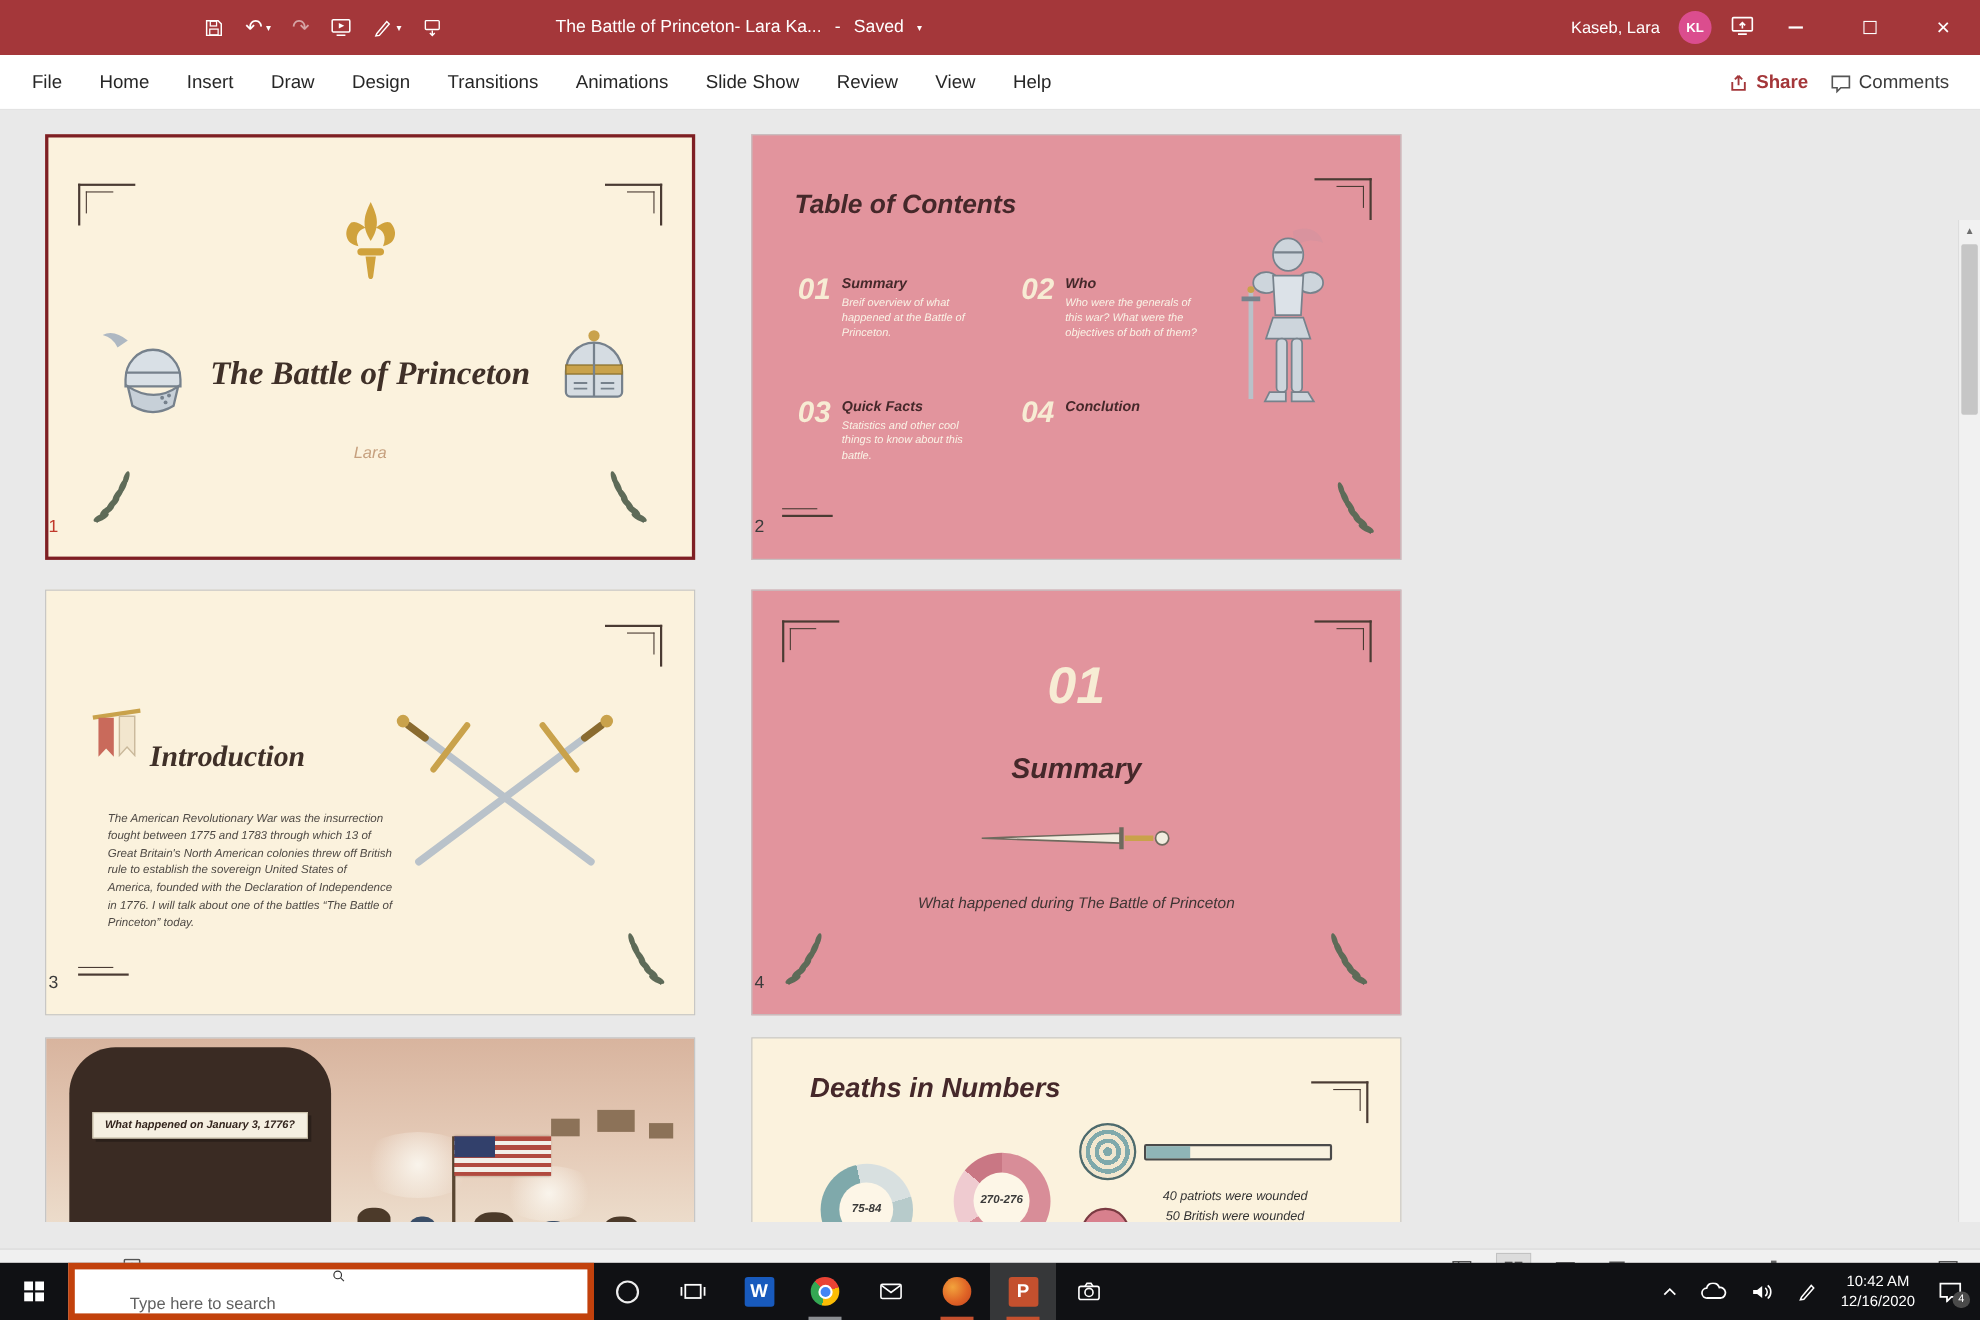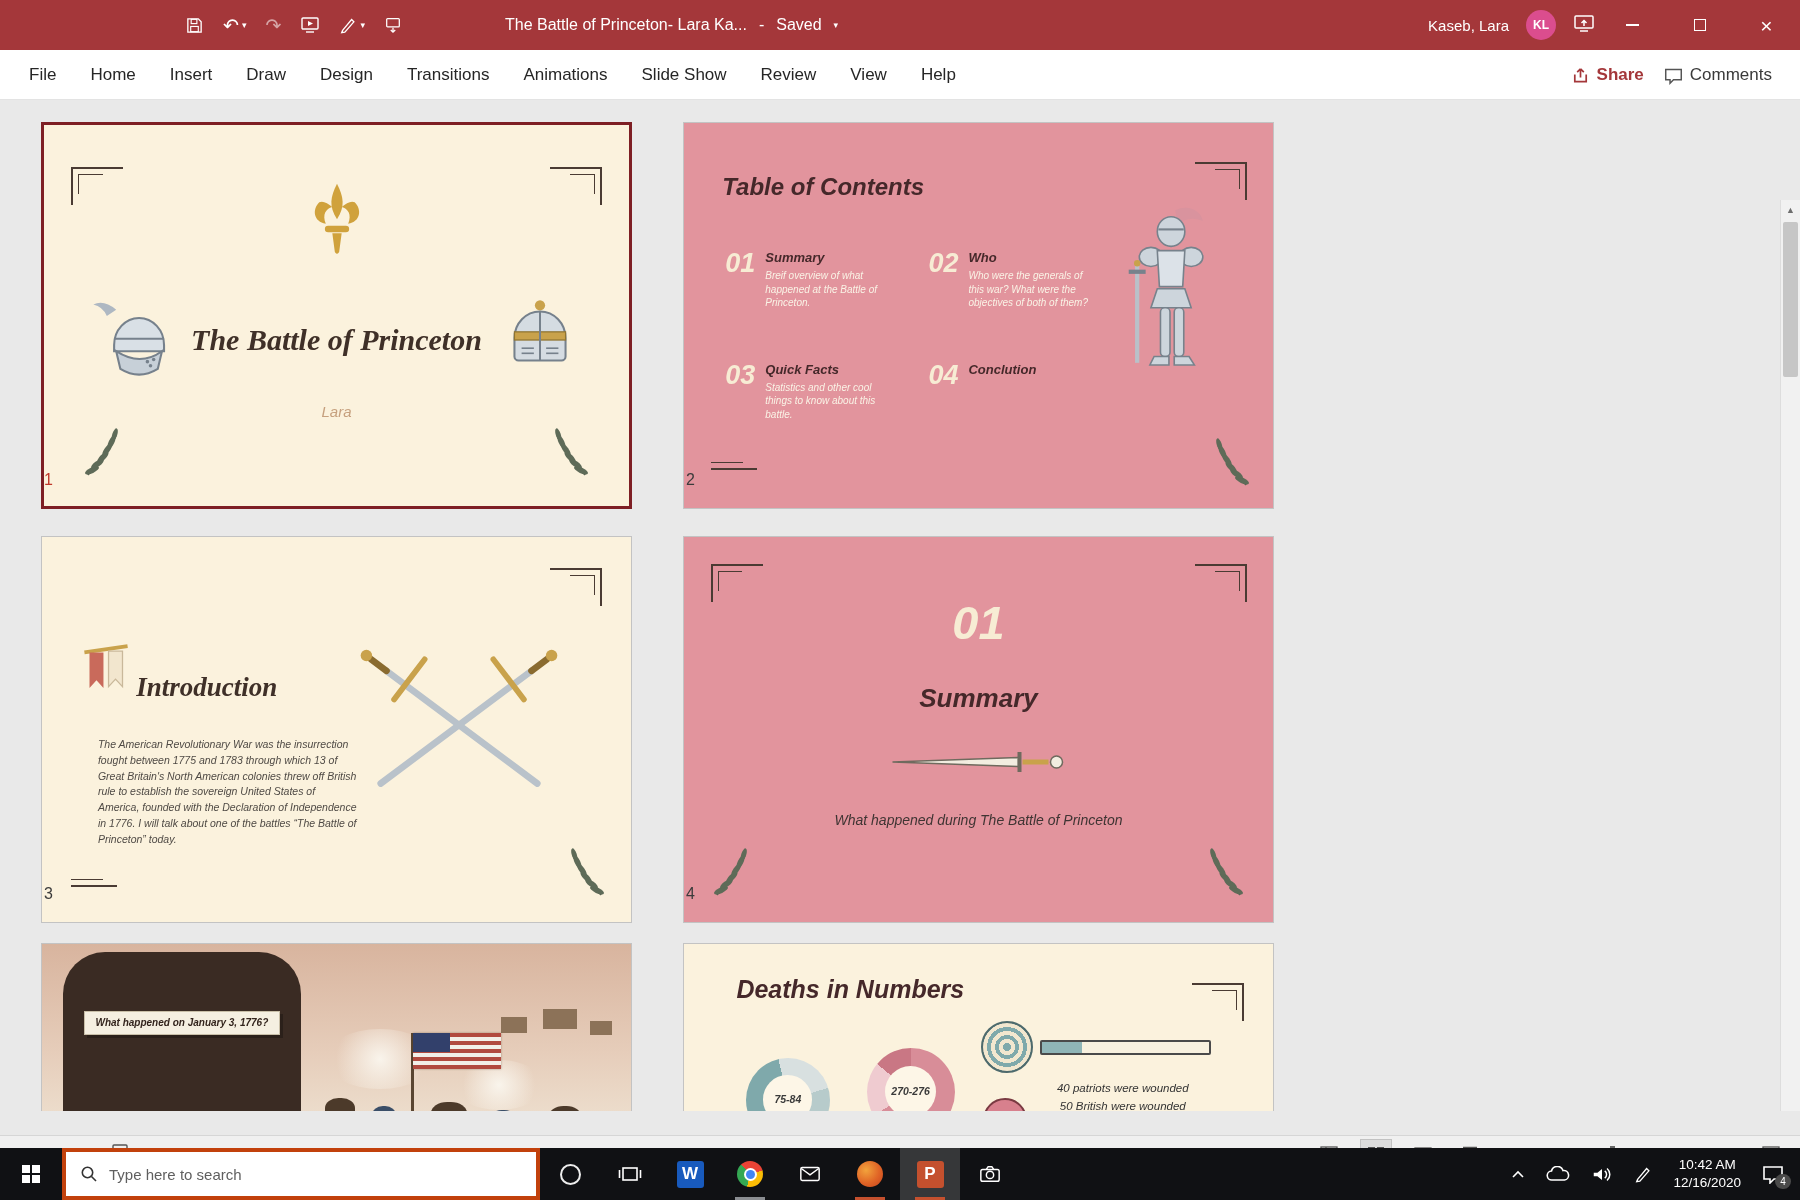--- a/index.html
+++ b/index.html
@@ -127,21 +127,21 @@
   .zoom-track { position:relative; width:130px; height:2px; background:#9A9A9A; cursor:pointer; }
   .zoom-thumb { position:absolute; left:62%; top:-7px; width:5px; height:16px; background:#666; }
   .zoom-glyph { font-size:17px; color:#555; cursor:pointer; line-height:1; }
   .zoom-label { font-size:14px; color:#444; cursor:pointer; }
 
   
   .taskbar { position:absolute; left:0; top:1148px; width:1800px; height:52px; background:#101114; display:flex; align-items:center; color:#fff; }
   .tb-start { width:62px; height:100%; display:flex; align-items:center; justify-content:center; cursor:pointer; }
   .win-logo { width:18px; height:18px; display:grid; grid-template-columns:1fr 1fr; gap:2px; }
   .win-logo span { background:#fff; }
-  .tk-search { width:478px; height:100%; background:#fff; display:flex; align-items:center; padding-left:14px; gap:11px; border:4px solid #c2410c; cursor:text; }
+  .tk-search { width:478px; height:100%; background:#fff; display:flex; align-items:center; padding-left:14px; gap:11px; border:6px solid #c2410c; cursor:text;flex-direction:column; }
   .tk-search input { border:none; outline:none; font-size:15px; color:#5F5F5F; width:380px; font-family:"Liberation Sans",sans-serif; background:transparent; }
   .tk-search input::placeholder { color:#5F5F5F; opacity:1; }
   .tk-btn { width:60px; height:100%; display:flex; align-items:center; justify-content:center; position:relative; cursor:pointer; }
   .tk-btn.open::after { content:""; position:absolute; left:15px; right:15px; bottom:0; height:3px; background:#8A8D91; }
   .tk-btn.open.accent::after { background:#C4502E; }
   .tk-btn.active { background:rgba(255,255,255,.16); }
   .cortana-ring { width:21px; height:21px; border:2.5px solid #EDEDED; border-radius:50%; }
   .word-sq { width:27px; height:27px; background:#185ABD; border-radius:3px; color:#fff; font-weight:bold; font-size:17px; display:flex; align-items:center; justify-content:center; }
   .ppt-sq { width:27px; height:27px; background:#C4502E; border-radius:3px; color:#fff; font-weight:bold; font-size:17px; display:flex; align-items:center; justify-content:center; }
   .orange-sq { width:26px; height:26px; border-radius:50%; background:radial-gradient(circle at 35% 35%, #F2A33C 0%, #E06426 55%, #C4431E 100%); }

